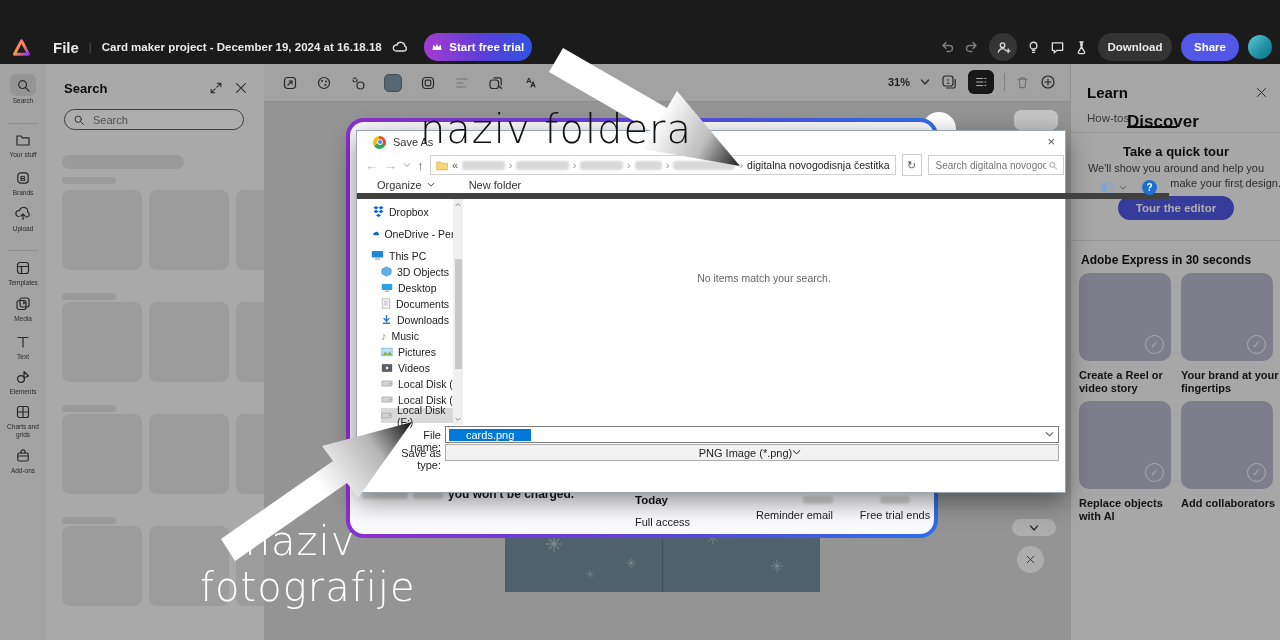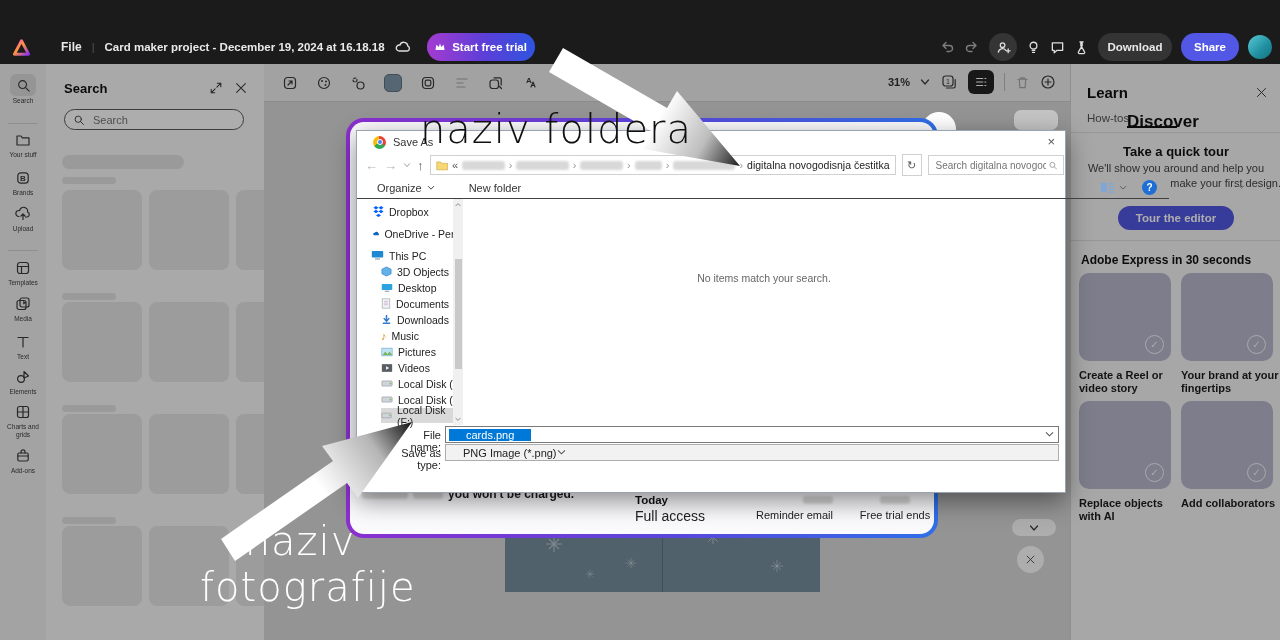--- a/index.html
+++ b/index.html
@@ -66,21 +66,21 @@
       <svg width="19" height="19" viewBox="0 0 24 24">
         <defs>
             <linearGradient id="alogo" x1="0" y1="0" x2="1" y2="1">
           <stop offset="0" stop-color="#ff4fd8"></stop>
               <stop offset=".45" stop-color="#ff9538"></stop>
               <stop offset="1" stop-color="#8d2ff7"></stop>
         </linearGradient>
           </defs>
         <path d="M12 3.5 L21 20.5 H3 Z" fill="none" stroke="url(#alogo)" stroke-width="3.6" stroke-linejoin="round"></path>
       </svg>
-      <span class="tb-txt" style="font-size:12px;margin-left:20px">File</span>
+      <span class="tb-txt" style="font-size:15px;margin-left:12px">File</span>
       <span style="color:#555">|</span>
       <span class="tb-txt" style="font-size:11.5px">Card maker project - December 19, 2024 at 16.18.18</span>
       <svg width="16" height="16" viewBox="0 0 16 16">
         <path class="tic" d="M4.5 12a3 3 0 1 1 .5-5.9A4 4 0 0 1 12.8 7 2.6 2.6 0 0 1 12 12z"></path>
       </svg>
       <div class="pill" style="width:108px;height:28px;background:linear-gradient(90deg,#a43bd0,#5a3fd8 55%,#2f54e0);color:#fff;font-size:11.5px;gap:6px;margin-left:6px">
         <svg width="12" height="12" viewBox="0 0 16 16">
           <path d="M2 12l1-7 3.5 3L8 3l1.5 5L13 5l1 7z" fill="#fff"></path>
         </svg>
         <span>Start free trial</span>
@@ -326,21 +326,21 @@
     <svg class="abs" style="left:184px;top:22px" width="13" height="13" viewBox="0 0 16 16">
       <path class="sic" d="M3 3l10 10M13 3L3 13"></path>
       </svg>
     <span style="position:absolute;left:16px;top:48px;font-size:11.5px;color:#555">How-tos</span>
     <span style="position:absolute;left:56px;top:48px;font-size:17px;font-weight:bold;color:#111">Discover</span>
     <div class="abs" style="left:56px;top:62px;width:50px;height:2px;background:#111"></div>
     <div class="abs" style="left:0;top:68px;width:210px;height:1px;background:#ddd"></div>
     <div class="abs" style="left:0;top:80px;width:210px;text-align:center;font-size:13px;font-weight:bold;color:#111">Take a quick tour</div>
     <div class="abs" style="left:0;top:98px;width:210px;text-align:center;font-size:11px;color:#444">We'll show you around and help you</div>
     <div class="abs" style="left:0;top:113px;width:210px;text-align:right;font-size:11px;color:#444">make your first design.</div>
-    <div class="pill abs" style="left:47px;top:142px;width:116px;height:24px;background:#5258e4;color:#fff;font-size:11.5px">
+    <div class="pill abs" style="left:47px;top:132px;width:116px;height:24px;background:#5258e4;color:#fff;font-size:11.5px">
         <span>Tour the editor</span>
       </div>
     <div class="abs" style="left:0;top:176px;width:210px;height:1px;background:#ddd"></div>
     <div class="abs" style="left:10px;top:189px;font-size:12px;font-weight:bold;color:#111">Adobe Express in 30 seconds</div>
     <div class="learn-card" style="left:8px;top:209px">
       <div class="check-circle">✓</div>
       </div>
     <div class="learn-card" style="left:110px;top:209px">
       <div class="check-circle">✓</div>
       </div>
@@ -364,21 +364,21 @@
   <div class="abs" style="left:1014px;top:110px;width:44px;height:20px;border-radius:7px;background:rgba(255,255,255,.45)"></div>
   <div id="trial-modal">
     <div id="trial-inner">
       <div class="abs flex" style="left:12px;top:365px;font-size:12px;font-weight:bold;color:#1c1c1c;gap:5px">
         <span class="redact" style="width:46px;height:9px"></span>
         <span class="redact" style="width:30px;height:9px"></span>
         <span>you won't be charged.</span>
       </div>
       <div class="abs" style="left:285px;top:372px;width:80px;">
         <div style="font-size:11.5px;font-weight:bold;color:#111">Today</div>
-        <div style="font-size:14px;color:#222;margin-top:2px">Full access</div>
+        <div style="font-size:11px;color:#222;margin-top:10px">Full access</div>
       </div>
       <div class="abs" style="left:393px;top:372px;width:90px;text-align:right">
         <span class="redact" style="width:30px;height:8px"></span>
         <div style="font-size:11px;color:#222;margin-top:3px">Reminder email</div>
       </div>
       <div class="abs" style="left:500px;top:372px;width:90px;text-align:center">
         <span class="redact" style="width:30px;height:8px"></span>
         <div style="font-size:11px;color:#222;margin-top:3px">Free trial ends</div>
       </div>
     </div>
@@ -425,21 +425,21 @@
       </div>
     <div class="flex" style="width:136px;height:20px;border:1px solid #d0d0d0;background:#fff;padding:0 5px;box-sizing:border-box;justify-content:space-between">
       <input style="border: none; outline: none; width: 110px; font-size: 10px; color: rgb(136, 136, 136); background: transparent;" placeholder="Search digitalna novogodisnj...">
       <svg width="11" height="11" viewBox="0 0 16 16">
         <circle cx="7" cy="7" r="4" stroke="#888" fill="none" stroke-width="1.2"></circle>
           <path d="M10 10l4 4" stroke="#888" stroke-width="1.2"></path>
         </svg>
     </div>
   </div>
 
-  <div class="abs flex" style="left:0;top:46px;width:812px;height:22px;padding-left:20px;gap:34px;box-sizing:border-box;border-bottom:1px solid #404040">
+  <div class="abs flex" style="left:0;top:46px;width:812px;height:22px;padding-left:20px;gap:34px;box-sizing:border-box;border-bottom:6px solid #404040">
     <span class="flex" style="font-size:11px;color:#333;gap:5px">
       <span>Organize</span>
       <svg width="8" height="6" viewBox="0 0 10 8">
           <path d="M1 1.5l4 4 4-4" stroke="#333" fill="none" stroke-width="1.2"></path>
         </svg>
     </span>
     <span style="font-size:11px;color:#333">New folder</span>
     <span class="abs flex" style="right:42px;top:4px;gap:4px">
       <svg width="15" height="13" viewBox="0 0 16 14">
         <rect x="1" y="2" width="6" height="10" fill="#7da7d8"></rect>
@@ -557,21 +557,21 @@
 
   <div class="abs" style="left:38px;top:298px;width:46px;text-align:right;font-size:11px;color:#222">File name:</div>
   <div class="abs flex" style="left:88px;top:295px;width:614px;height:17px;border:1px solid #7a7a7a;background:#fff;padding-left:3px;box-sizing:border-box;justify-content:space-between">
     <span style="background:#0078d7;color:#fff;font-size:11px;padding:0 17px">cards.png</span>
     <svg style="margin-right:4px" width="9" height="7" viewBox="0 0 10 8">
         <path d="M1 1.5l4 4 4-4" stroke="#555" fill="none" stroke-width="1.2"></path>
       </svg>
   </div>
 
   <div class="abs" style="left:24px;top:316px;width:60px;text-align:right;font-size:11px;color:#222">Save as type:</div>
-  <div class="abs flex" style="left:88px;top:313px;width:614px;height:17px;border:1px solid #adadad;background:#f2f2f2;padding-left:17px;box-sizing:border-box;justify-content:flex-start">
+  <div class="abs flex" style="left:88px;top:313px;width:614px;height:17px;border:1px solid #adadad;background:#f2f2f2;padding-left:0;box-sizing:border-box;justify-content:center">
     <span style="font-size:11px;color:#222">PNG Image (*.png)</span>
     <svg style="margin-right:4px" width="9" height="7" viewBox="0 0 10 8">
         <path d="M1 1.5l4 4 4-4" stroke="#555" fill="none" stroke-width="1.2"></path>
       </svg>
   </div>
 
 </div>
 
 <div id="anno">
   <svg width="1280" height="640" style="position:absolute;left:0;top:0">

